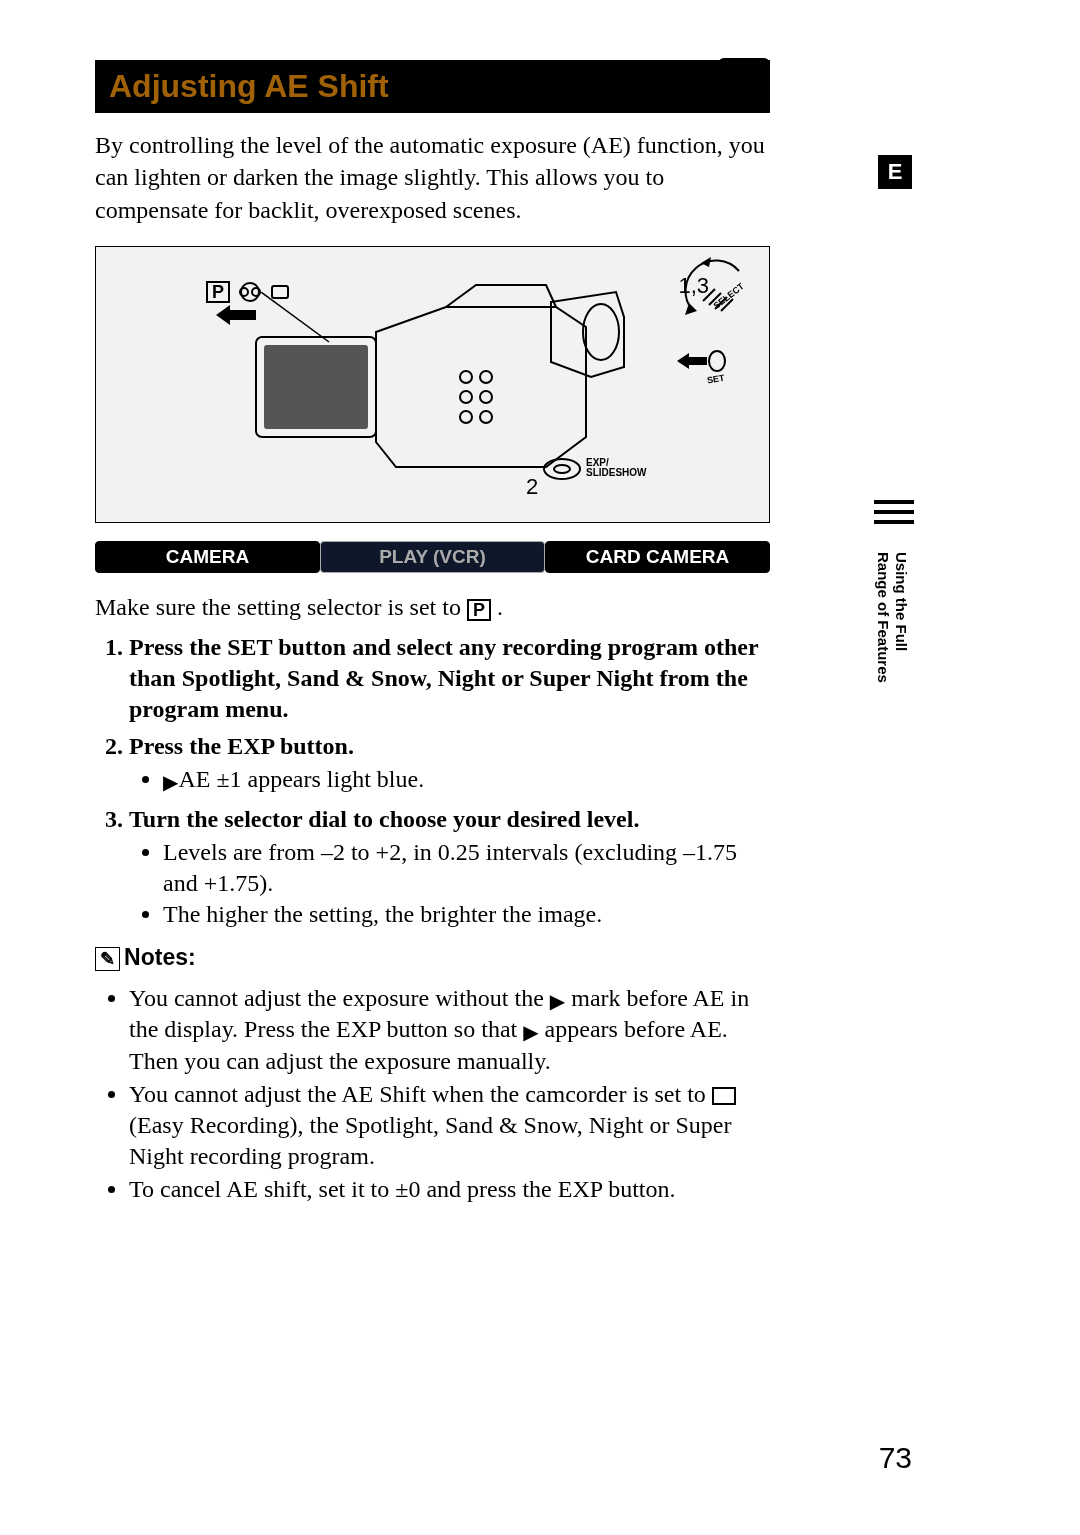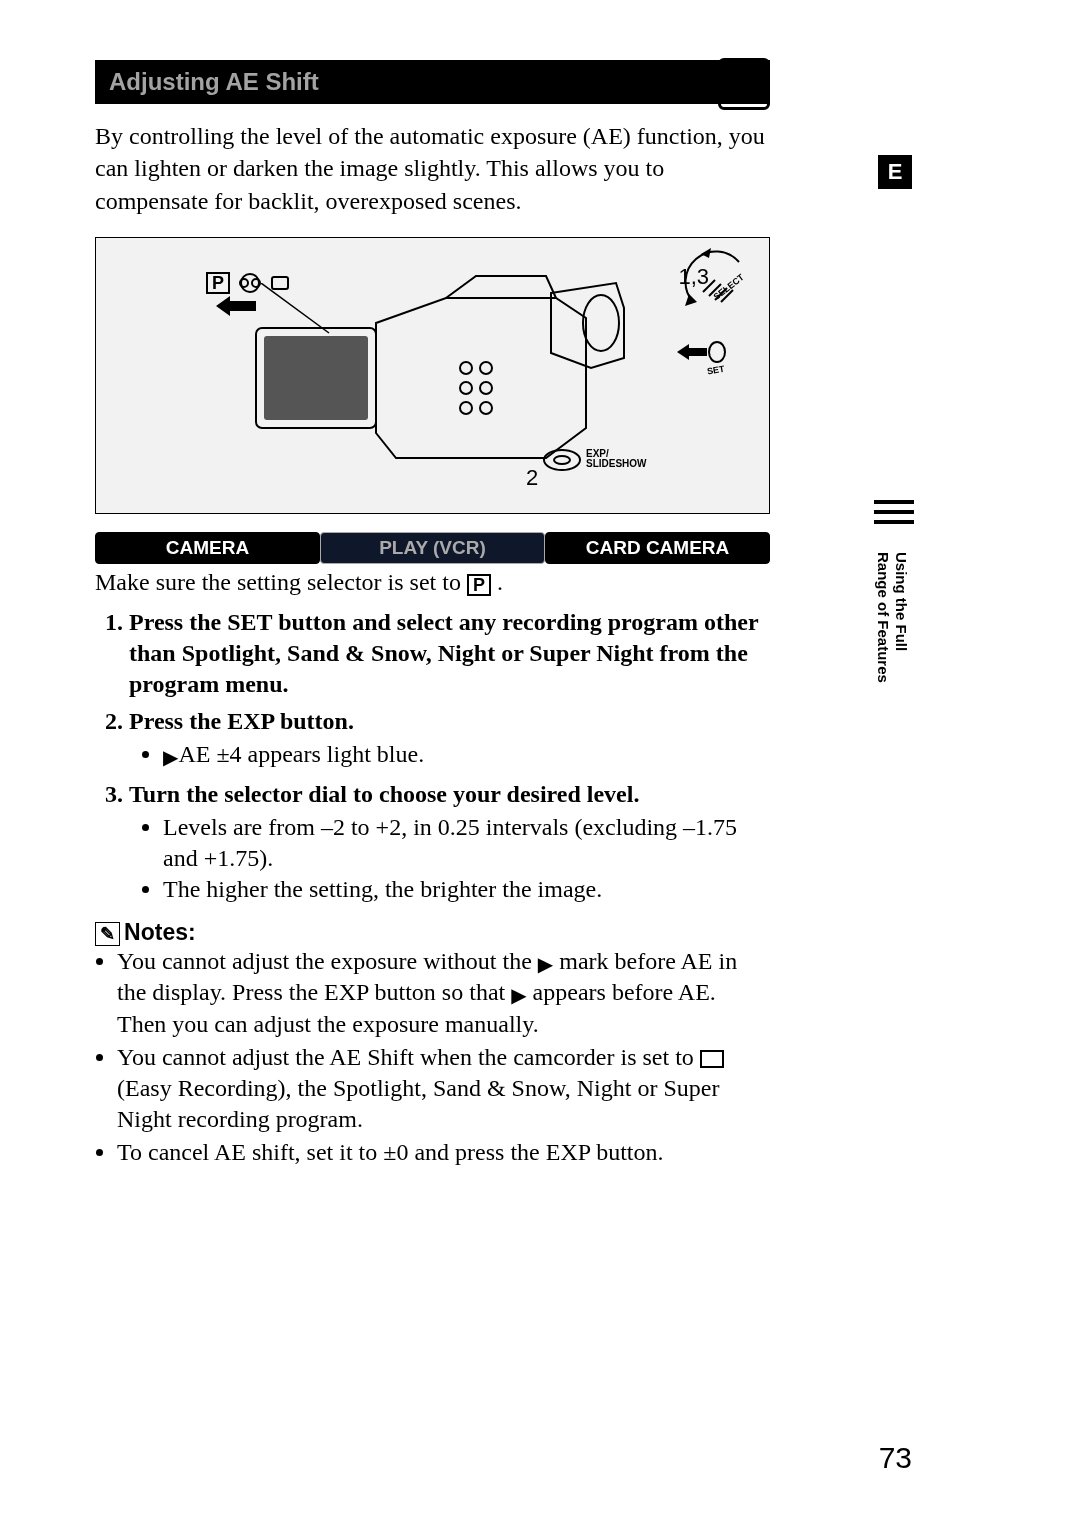--- a/index.html
+++ b/index.html
@@ -12,44 +12,44 @@
     position: relative;
     color: #000;
   }
   .page {
     padding: 60px 60px 40px 95px;
     box-sizing: border-box;
     width: 830px;
   }
   .title-bar {
     background: #000;
-    color: #a3a3a3;
-    font-family: Arial, Helvetica, sans-serif;
-    font-weight: bold;
-    font-size: 24px;
+    color: #a16207;
+    font-family: Arial, Helvetica, sans-serif;
+    font-weight: bold;
+    font-size: 32px;
     padding: 8px 14px;
     margin-bottom: 16px;
   }
   .intro {
     font-size: 24px;
     line-height: 1.35;
     margin-bottom: 20px;
   }
   .diagram-box {
     border: 1px solid #000;
     background: #f2f2f2;
     height: 275px;
     margin-bottom: 18px;
     position: relative;
     overflow: hidden;
   }
   .mode-row {
     display: flex;
     gap: 0;
-    margin-bottom: 2px;
+    margin-bottom: 18px;
     font-family: Arial, Helvetica, sans-serif;
   }
   .mode-cell {
     flex: 1;
     text-align: center;
     font-weight: bold;
     font-size: 19px;
     padding: 4px 0;
     border: 1px solid #000;
     border-radius: 4px;
@@ -95,21 +95,21 @@
   }
   .notes-icon {
     display: inline-block;
     border: 1px solid #000;
     padding: 0 4px;
     margin-right: 4px;
     font-size: 18px;
   }
   ul.notes {
     list-style: disc;
-    margin: 0;
+    margin: 12px;
     padding-left: 22px;
   }
   ul.notes li {
     font-size: 24px;
     line-height: 1.3;
     margin-bottom: 2px;
   }
   .side-lang {
     position: absolute;
     right: 168px;
@@ -316,21 +316,21 @@
   <div class="bodytext">
     <span>Make sure the setting selector is set to </span><span class="p-square">P</span><span> .</span>
   </div>
 
   <ol class="steps">
     <li>Press the SET button and select any recording program other than Spotlight, Sand &amp; Snow, Night or Super Night from the program menu.</li>
     <li>
       <span>Press the EXP button.</span>
       <ul class="sub">
         <li>
-          <span class="tri">▶</span><span>AE ±4 appears light blue.</span>
+          <span class="tri">▶</span><span>AE ±1 appears light blue.</span>
         </li>
       </ul>
     </li>
     <li>
       <span>Turn the selector dial to choose your desired level.</span>
       <ul class="sub">
         <li>Levels are from –2 to +2, in 0.25 intervals (excluding –1.75 and +1.75).</li>
         <li>The higher the setting, the brighter the image.</li>
       </ul>
     </li>

